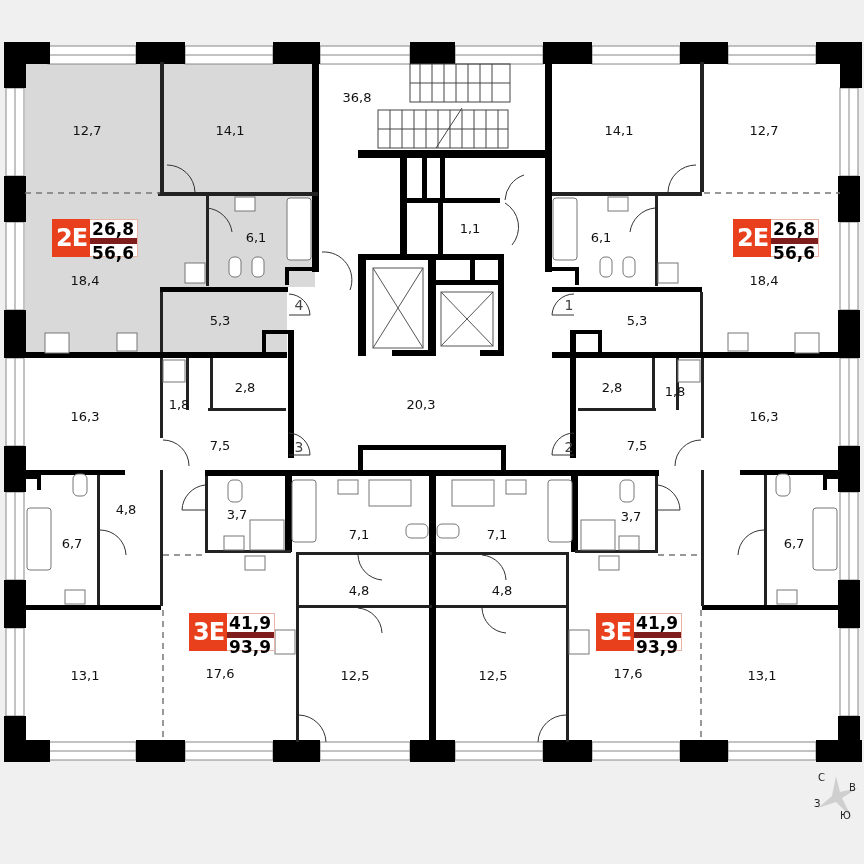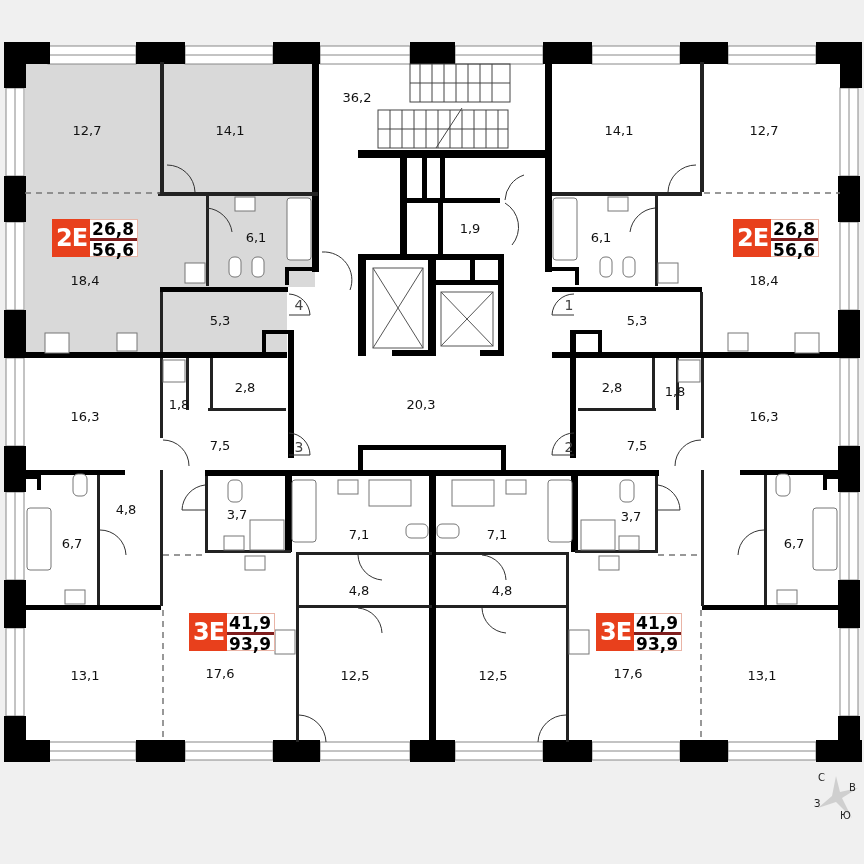--- a/index.html
+++ b/index.html
@@ -4,21 +4,21 @@
 <style>
   html,body{margin:0;padding:0;background:#f0f0f0;}
   body{width:864px;height:864px;position:relative;overflow:hidden;font-family:"DejaVu Sans",sans-serif;}
   .plan{position:absolute;left:0;top:0;width:864px;height:864px;}
   .lbl{position:absolute;font-size:13px;color:#111;transform:translate(-50%,-50%);white-space:nowrap;}
   .num{position:absolute;font-size:14px;color:#444;transform:translate(-50%,-50%);}
   .badge{position:absolute;display:flex;height:38px;}
   .badge .type{background:#e8401c;color:#fff;font-weight:bold;font-size:24px;line-height:38px;padding:0 3px 0 4px;letter-spacing:-1px;}
   .badge .areas{display:flex;flex-direction:column;background:#fff;border:1px solid #e9b4a6;border-left:none;}
   .badge .areas span{font-weight:bold;font-size:17px;line-height:18px;color:#000;padding:0 3px 0 2px;}
-  .badge .areas span:first-child{border-bottom:3px solid #7f1d1d;}
+  .badge .areas span:first-child{border-bottom:6px solid #7f1d1d;}
   .compass{position:absolute;left:808px;top:772px;width:56px;height:52px;}
   .compass .c{position:absolute;font-size:10px;color:#222;}
 </style>
 </head>
 <body>
 
 <svg class="plan" viewBox="0 0 864 864" xmlns="http://www.w3.org/2000/svg">
 
   <rect x="20" y="50" width="824" height="700" fill="#ffffff"></rect>
 
@@ -315,22 +315,22 @@
 <div class="lbl" style="left:256px;top:237px">6,1</div>
 <div class="lbl" style="left:85px;top:280px">18,4</div>
 <div class="lbl" style="left:220px;top:320px">5,3</div>
 
 <div class="lbl" style="left:619px;top:130px">14,1</div>
 <div class="lbl" style="left:764px;top:130px">12,7</div>
 <div class="lbl" style="left:601px;top:237px">6,1</div>
 <div class="lbl" style="left:764px;top:280px">18,4</div>
 <div class="lbl" style="left:637px;top:320px">5,3</div>
 
-<div class="lbl" style="left:357px;top:97px">36,2</div>
-<div class="lbl" style="left:470px;top:228px">1,9</div>
+<div class="lbl" style="left:357px;top:97px">36,8</div>
+<div class="lbl" style="left:470px;top:228px">1,1</div>
 <div class="lbl" style="left:421px;top:404px">20,3</div>
 
 <div class="lbl" style="left:85px;top:416px">16,3</div>
 <div class="lbl" style="left:179px;top:404px">1,8</div>
 <div class="lbl" style="left:245px;top:387px">2,8</div>
 <div class="lbl" style="left:220px;top:445px">7,5</div>
 <div class="lbl" style="left:126px;top:509px">4,8</div>
 <div class="lbl" style="left:72px;top:543px">6,7</div>
 <div class="lbl" style="left:237px;top:514px">3,7</div>
 <div class="lbl" style="left:359px;top:534px">7,1</div>

